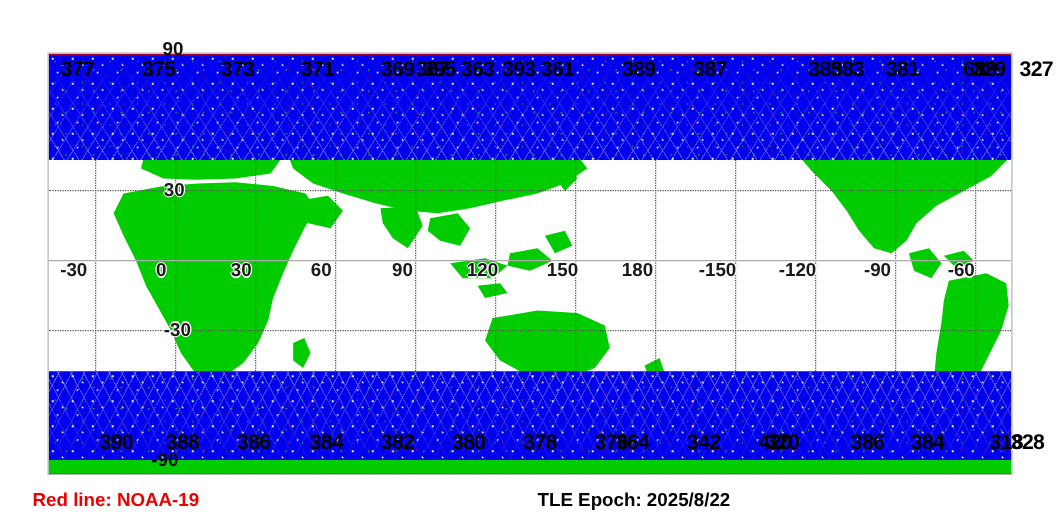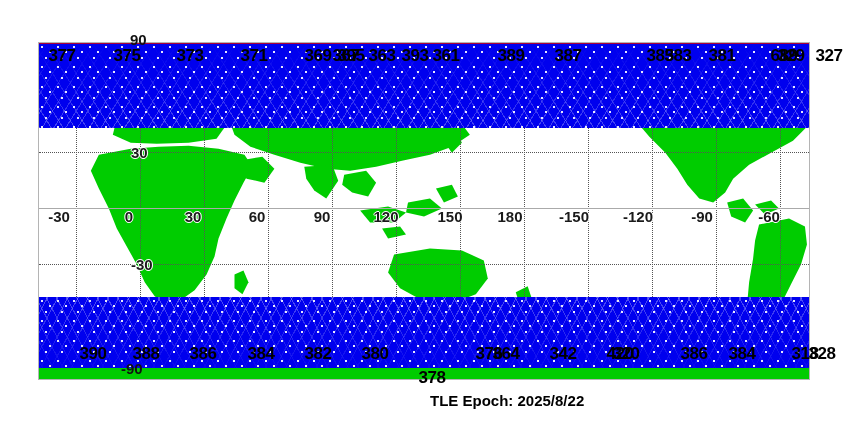--- a/index.html
+++ b/index.html
@@ -298,27 +298,28 @@
     <span class="orbit-num" style="left: 791px;">329</span>
     <span class="orbit-num" style="left: 829px;">327</span>
   </div>
 <div class="orbit-row" id="orbit-row-bottom">
     <span class="orbit-num" style="left: 93px;">390</span>
     <span class="orbit-num" style="left: 146px;">388</span>
     <span class="orbit-num" style="left: 203px;">386</span>
     <span class="orbit-num" style="left: 261px;">384</span>
     <span class="orbit-num" style="left: 318px;">382</span>
     <span class="orbit-num" style="left: 375px;">380</span>
-    <span class="orbit-num" style="left: 432px; margin-top: 24px;">378</span>
+    <span class="orbit-num" style="left: 432px;">378</span>
     <span class="orbit-num" style="left: 489px;">376</span>
     <span class="orbit-num" style="left: 506px;">364</span>
     <span class="orbit-num" style="left: 563px;">342</span>
     <span class="orbit-num" style="left: 620px;">420</span>
     <span class="orbit-num" style="left: 626px;">320</span>
     <span class="orbit-num" style="left: 694px;">386</span>
     <span class="orbit-num" style="left: 742px;">384</span>
     <span class="orbit-num" style="left: 805px;">318</span>
     <span class="orbit-num" style="left: 822px;">328</span>
   </div>
 
 <div id="legend">
+  <span class="legend-item" id="legend-red">Red line: NOAA-19</span>
   <span class="legend-item" id="legend-epoch">TLE Epoch: 2025/8/22</span>
 </div>
 
 </body></html>

